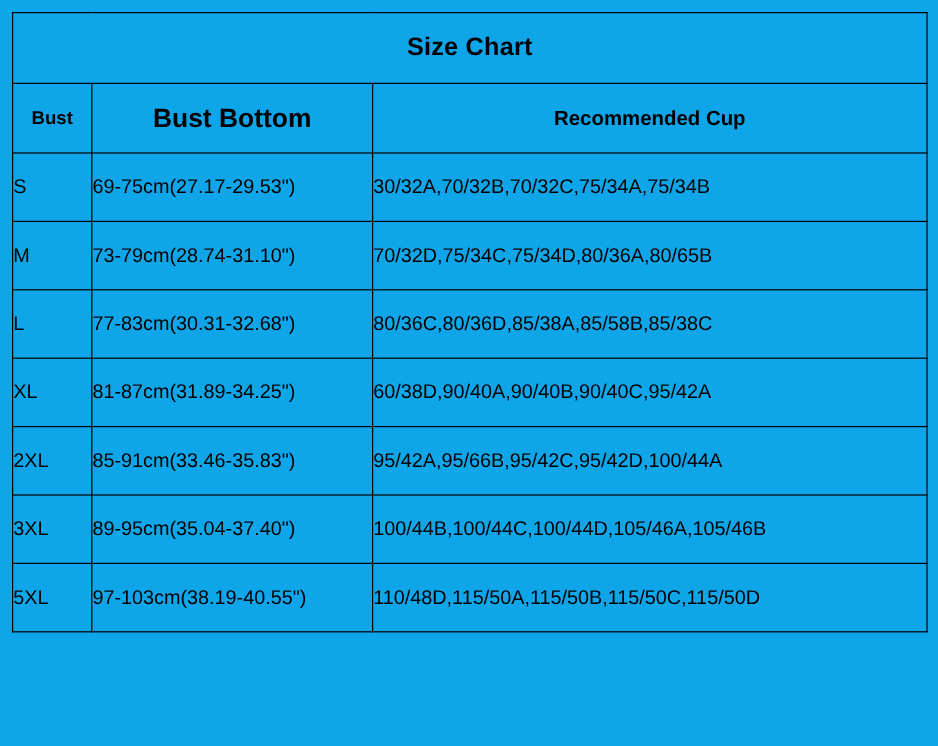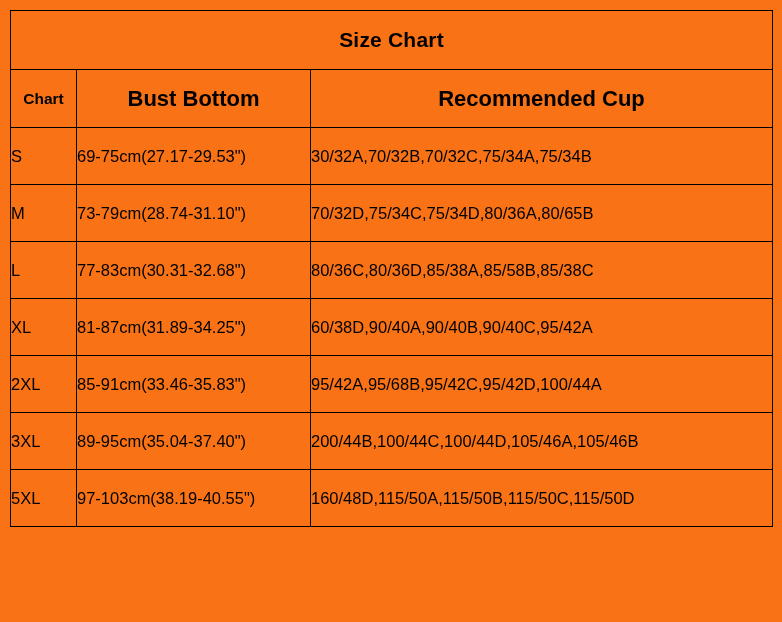--- a/index.html
+++ b/index.html
@@ -12,21 +12,21 @@
     height: 622px;
     font-family: "Liberation Sans", sans-serif;
     color: #000000;
     overflow: hidden;
   }
   .sheet {
     width: 782px;
     height: 622px;
     box-sizing: border-box;
     padding: 10px 10px 10px 10px;
-    background: #f97316;
+    background: #0ea5e9;
   }
   table.size-chart {
     width: 762px;
     border-collapse: collapse;
     table-layout: fixed;
   }
   table.size-chart td, table.size-chart th {
     border: 1px solid #000000;
     padding: 0;
     vertical-align: middle;
@@ -46,21 +46,21 @@
   }
   .hdr-bust {
     height: 57px;
     text-align: center;
     font-size: 22px;
     font-weight: bold;
   }
   .hdr-cup {
     height: 57px;
     text-align: center;
-    font-size: 22px;
+    font-size: 17px;
     font-weight: bold;
   }
   .col-size { width: 66px; }
   .col-bust { width: 234px; }
   .col-cup  { width: 462px; }
 
   tbody tr td {
     height: 56px;
     font-size: 16.5px;
     padding-left: 7px;
@@ -80,21 +80,21 @@
     <colgroup>
       <col class="col-size">
       <col class="col-bust">
       <col class="col-cup">
     </colgroup>
     <thead>
       <tr>
         <td class="title-cell" colspan="3">Size Chart</td>
       </tr>
       <tr>
-        <th class="hdr-size">Chart</th>
+        <th class="hdr-size">Bust</th>
         <th class="hdr-bust">Bust Bottom</th>
         <th class="hdr-cup">Recommended Cup</th>
       </tr>
     </thead>
     <tbody>
       <tr>
         <td class="cell-size">S</td>
         <td class="cell-bust">69-75cm(27.17-29.53")</td>
         <td class="cell-cup">30/32A,70/32B,70/32C,75/34A,75/34B</td>
       </tr>
@@ -109,27 +109,27 @@
         <td class="cell-cup">80/36C,80/36D,85/38A,85/58B,85/38C</td>
       </tr>
       <tr>
         <td class="cell-size">XL</td>
         <td class="cell-bust">81-87cm(31.89-34.25")</td>
         <td class="cell-cup">60/38D,90/40A,90/40B,90/40C,95/42A</td>
       </tr>
       <tr>
         <td class="cell-size">2XL</td>
         <td class="cell-bust">85-91cm(33.46-35.83")</td>
-        <td class="cell-cup">95/42A,95/68B,95/42C,95/42D,100/44A</td>
+        <td class="cell-cup">95/42A,95/66B,95/42C,95/42D,100/44A</td>
       </tr>
       <tr>
         <td class="cell-size">3XL</td>
         <td class="cell-bust">89-95cm(35.04-37.40")</td>
-        <td class="cell-cup">200/44B,100/44C,100/44D,105/46A,105/46B</td>
+        <td class="cell-cup">100/44B,100/44C,100/44D,105/46A,105/46B</td>
       </tr>
       <tr>
         <td class="cell-size">5XL</td>
         <td class="cell-bust">97-103cm(38.19-40.55")</td>
-        <td class="cell-cup">160/48D,115/50A,115/50B,115/50C,115/50D</td>
+        <td class="cell-cup">110/48D,115/50A,115/50B,115/50C,115/50D</td>
       </tr>
     </tbody>
   </table>
 </div>
 
 </body></html>

